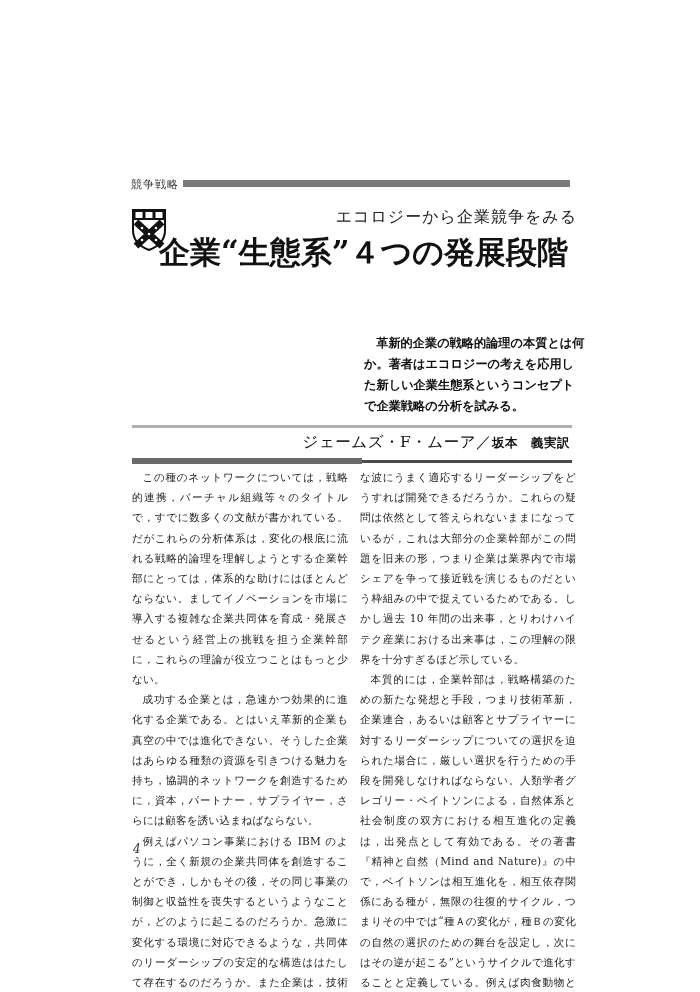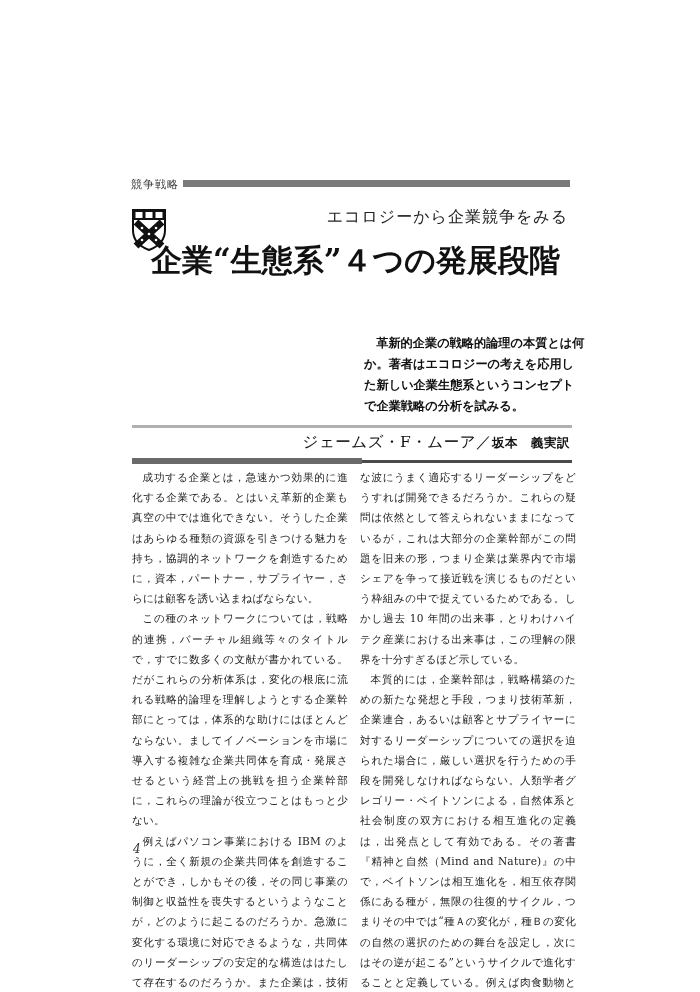--- a/index.html
+++ b/index.html
@@ -11,21 +11,21 @@
       position:absolute; left:131px; top:177px; font-family:"DejaVu Sans", sans-serif;
       font-size:11px; color:#333; letter-spacing:1px;text-align:center;
     }
     .section-rule {
       position:absolute; left:183px; top:180px; width:257px; height:7px; background:#7a7a7a;
       width:257px;
     }
     .section-rule { width:257px; }
     .logo { position:absolute; left:131px; top:208px; width:36px; height:44px; }
     .subtitle {
-      position:absolute; right:132px; top:207px; font-size:16px; color:#222; letter-spacing:1px;
+      position:absolute; right:123px; top:207px; font-size:16px; color:#222; letter-spacing:1px;
     }
     .title {
       position:absolute; right:128px; top:228px; font-size:31px; font-weight:bold; color:#111;
       letter-spacing:0px;
     }
     .lead {
       position:absolute; left:364px; top:333px; width:222px;
       font-family:"DejaVu Sans", sans-serif; font-weight:bold; font-size:12.2px; line-height:21px; color:#111;
     }
     .lead p { margin:0; text-indent:1em; }
@@ -70,36 +70,36 @@
     <path d="M5 14 L31 38 M31 14 L5 38" stroke="#111" stroke-width="7"></path>
     <circle cx="11" cy="20" r="1.3" fill="#fff"></circle>
     <circle cx="25" cy="20" r="1.3" fill="#fff"></circle>
     <circle cx="18" cy="26" r="1.3" fill="#fff"></circle>
     <circle cx="11" cy="32" r="1.3" fill="#fff"></circle>
     <circle cx="25" cy="32" r="1.3" fill="#fff"></circle>
   </svg>
 </div>
 
 <div class="subtitle">エコロジーから企業競争をみる</div>
-<h1 class="title" style="margin:12px">企業“生態系”４つの発展段階</h1>
+<h1 class="title" style="margin:4px">企業“生態系”４つの発展段階</h1>
 
 <div class="lead">
   <p>革新的企業の戦略的論理の本質とは何か。著者はエコロジーの考えを応用した新しい企業生態系というコンセプトで企業戦略の分析を試みる。</p>
 </div>
 
 <div class="rule-top"></div>
 <div class="author">
   <span>ジェームズ・F・ムーア</span><span>／</span><span class="translator">坂本　義実訳</span>
 </div>
 <div class="rule-bottom-thick"></div>
 <div class="rule-bottom-thin"></div>
 
 <div class="col left">
+  <p>この種のネットワークについては，戦略的連携，バーチャル組織等々のタイトルで，すでに数多くの文献が書かれている。だがこれらの分析体系は，変化の根底に流れる戦略的論理を理解しようとする企業幹部にとっては，体系的な助けにはほとんどならない。ましてイノベーションを市場に導入する複雑な企業共同体を育成・発展させるという経営上の挑戦を担う企業幹部に，これらの理論が役立つことはもっと少ない。</p>
   <p>成功する企業とは，急速かつ効果的に進化する企業である。とはいえ革新的企業も真空の中では進化できない。そうした企業はあらゆる種類の資源を引きつける魅力を持ち，協調的ネットワークを創造するために，資本，パートナー，サプライヤー，さらには顧客を誘い込まねばならない。</p>
-  <p>この種のネットワークについては，戦略的連携，バーチャル組織等々のタイトルで，すでに数多くの文献が書かれている。だがこれらの分析体系は，変化の根底に流れる戦略的論理を理解しようとする企業幹部にとっては，体系的な助けにはほとんどならない。ましてイノベーションを市場に導入する複雑な企業共同体を育成・発展させるという経営上の挑戦を担う企業幹部に，これらの理論が役立つことはもっと少ない。</p>
   <p>例えばパソコン事業における IBM のように，全く新規の企業共同体を創造することができ，しかもその後，その同じ事業の制御と収益性を喪失するというようなことが，どのように起こるのだろうか。急激に変化する環境に対応できるような，共同体のリーダーシップの安定的な構造ははたして存在するのだろうか。また企業は，技術革新と変化の連続的</p>
 </div>
 
 <div class="col right">
   <p class="cont">な波にうまく適応するリーダーシップをどうすれば開発できるだろうか。これらの疑問は依然として答えられないままになっているが，これは大部分の企業幹部がこの問題を旧来の形，つまり企業は業界内で市場シェアを争って接近戦を演じるものだという枠組みの中で捉えているためである。しかし過去 10 年間の出来事，とりわけハイテク産業における出来事は，この理解の限界を十分すぎるほど示している。</p>
   <p>本質的には，企業幹部は，戦略構築のための新たな発想と手段，つまり技術革新，企業連合，あるいは顧客とサプライヤーに対するリーダーシップについての選択を迫られた場合に，厳しい選択を行うための手段を開発しなければならない。人類学者グレゴリー・ベイトソンによる，自然体系と社会制度の双方における相互進化の定義は，出発点として有効である。その著書『精神と自然（Mind and Nature)』の中で，ベイトソンは相互進化を，相互依存関係にある種が，無限の往復的サイクル，つまりその中では“種Ａの変化が，種Ｂの変化の自然の選択のための舞台を設定し，次にはその逆が起こる”というサイクルで進化することと定義している。例えば肉食動物と獲物，あるいは開花した植物と受粉媒介昆虫</p>
 </div>
 
 <div class="page-num">4</div>
 

